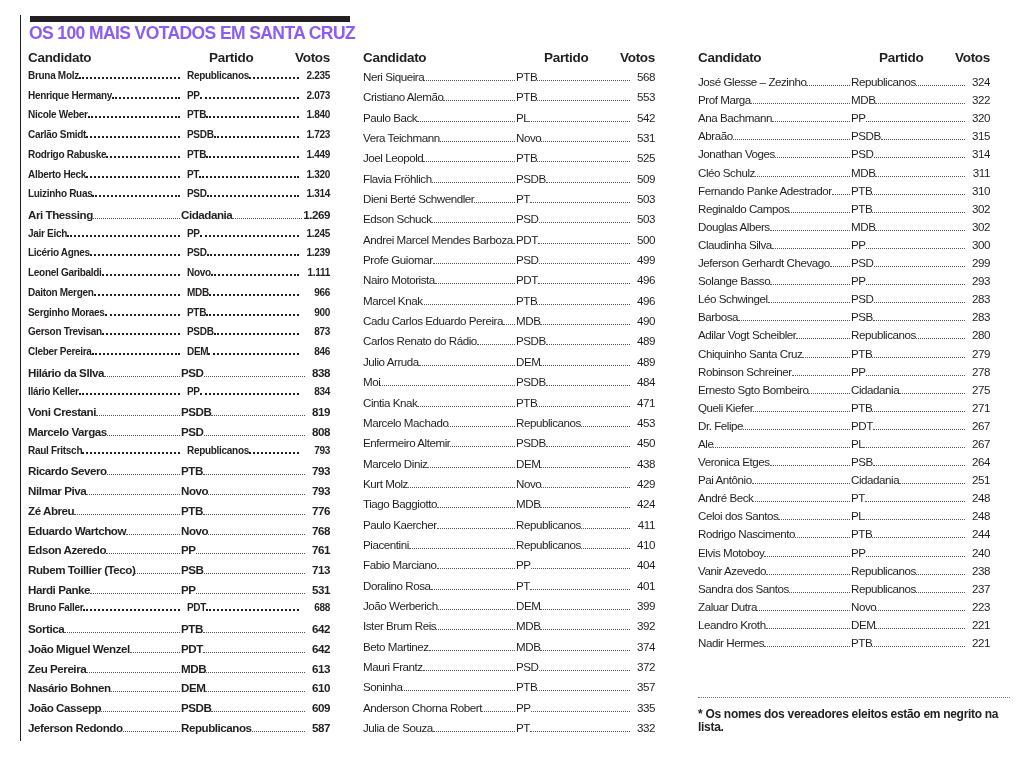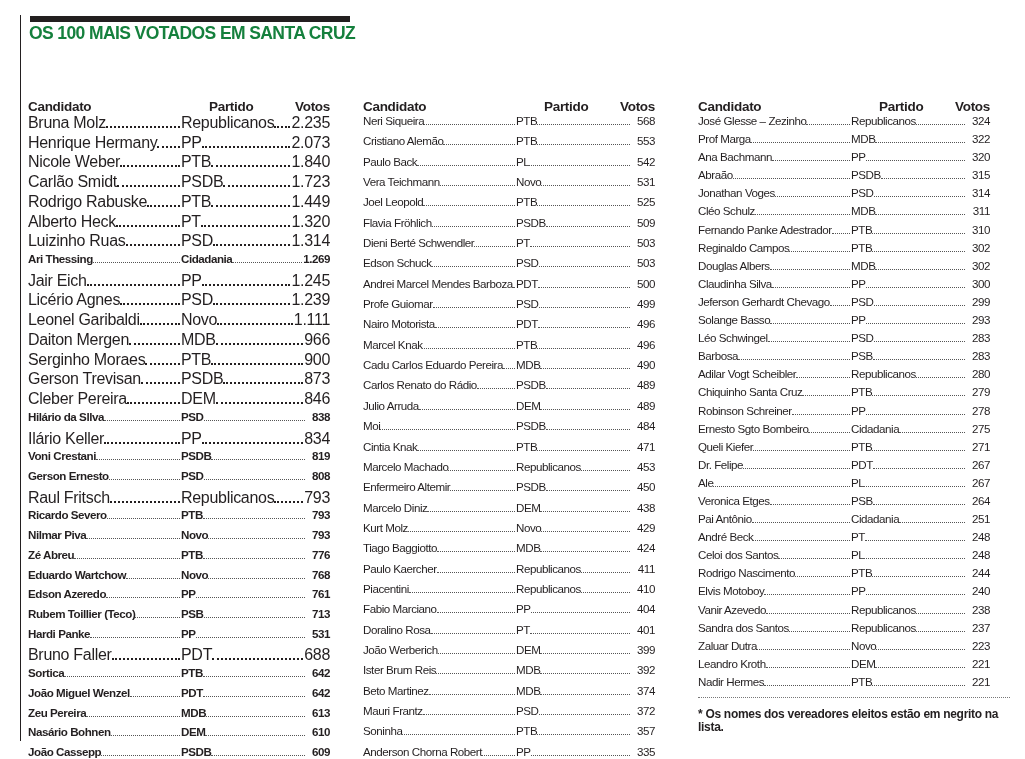--- a/index.html
+++ b/index.html
@@ -6,46 +6,46 @@
   body { width: 1025px; height: 759px; position: relative; overflow: hidden;
          font-family: "Liberation Sans", sans-serif; color: #231f20; }
   .left-rule { position: absolute; left: 20px; top: 15px; width: 1px; height: 726px; background: #231f20; }
   .top-bar { position: absolute; left: 30px; top: 16px; width: 320px; height: 6px; background: #231f20; }
   .title { position: absolute; left: 29px; top: 23px; font-size: 17.5px; font-weight: bold;
            letter-spacing: -0.6px; white-space: nowrap; }
   .col { position: absolute; top: 50px; }
   .col1 { left: 28px; width: 302px; }
   .col2 { left: 363px; width: 292px; }
   .col3 { left: 698px; width: 292px; }
-  .hdr { display: flex; height: 20px; align-items: flex-end; font-weight: bold; font-size: 13.5px; letter-spacing: -0.3px; margin-top: 44px; }
+  .hdr { display: flex; height: 20px; align-items: flex-start; font-weight: bold; font-size: 13.5px; letter-spacing: -0.3px; }
   .hdr .c-name { width: 153px; }
   .col2 .hdr .c-name, .col3 .hdr .c-name { width: 153px; }
   .hdr .c-party { flex: 1; padding-left: 28px; }
   .hdr .c-votes { text-align: right; }
   .row { display: flex; align-items: baseline; font-size: 11.6px; letter-spacing: -0.45px; white-space: nowrap; }
   .col1 .row { height: 19.73px; font-weight: bold; }
   .col2 .row, .col3 .row { height: 20.35px; }
-  .col3 .row { height: 18.1px; }
-  .row.bold { font-weight: normal; font-size: 16px; letter-spacing: -0.3px; }
+  .col3 .row { height: 18.1px; align-items: flex-end; }
+  .row.bold { font-weight: bold; font-size: 10px; letter-spacing: -0.3px; gap: 6px; }
   .row .name { width: 153px; display: flex; align-items: baseline; overflow: hidden; }
   .row .party { flex: 1; display: flex; align-items: baseline; overflow: hidden; }
   .row .dots { flex: 1; border-bottom: 1px dotted #555; margin: 0 1px 2px 0; min-width: 4px; height: 0; }
   .row.bold .dots { border-bottom: 2px dotted #231f20; }
   .row .votes { text-align: right; min-width: 24px; }
   .row .nm-text, .row .pt-text { flex: none; }
   .footer-rule { position: absolute; left: 698px; top: 697px; width: 312px; height: 0; border-top: 1px dotted #777; }
   .footer-note { position: absolute; left: 698px; top: 708px; width: 315px; font-size: 12px; font-weight: bold;
                  line-height: 13px; letter-spacing: -0.3px; }
 </style>
 </head>
 <body>
 
 <div class="left-rule"></div>
 <div class="top-bar"></div>
-<div class="title" style="color: #15803d;">OS 100 MAIS VOTADOS EM SANTA CRUZ</div>
+<div class="title" style="color: #8b5cf6;">OS 100 MAIS VOTADOS EM SANTA CRUZ</div>
 
 <div class="col col1">
   <div class="hdr">
     <span class="c-name">Candidato</span>
     <span class="c-party">Partido</span>
     <span class="c-votes">Votos</span>
   </div>
   <div class="rows">
       <div class="row bold">
         <span class="name">
@@ -240,21 +240,21 @@
           <span class="dots"></span>
         </span>
         <span class="party">
           <span class="pt-text">PSDB</span>
           <span class="dots"></span>
         </span>
         <span class="votes">819</span>
       </div>
       <div class="row">
         <span class="name">
-          <span class="nm-text">Gerson Ernesto</span>
+          <span class="nm-text">Marcelo Vargas</span>
           <span class="dots"></span>
         </span>
         <span class="party">
           <span class="pt-text">PSD</span>
           <span class="dots"></span>
         </span>
         <span class="votes">808</span>
       </div>
       <div class="row bold">
         <span class="name">

